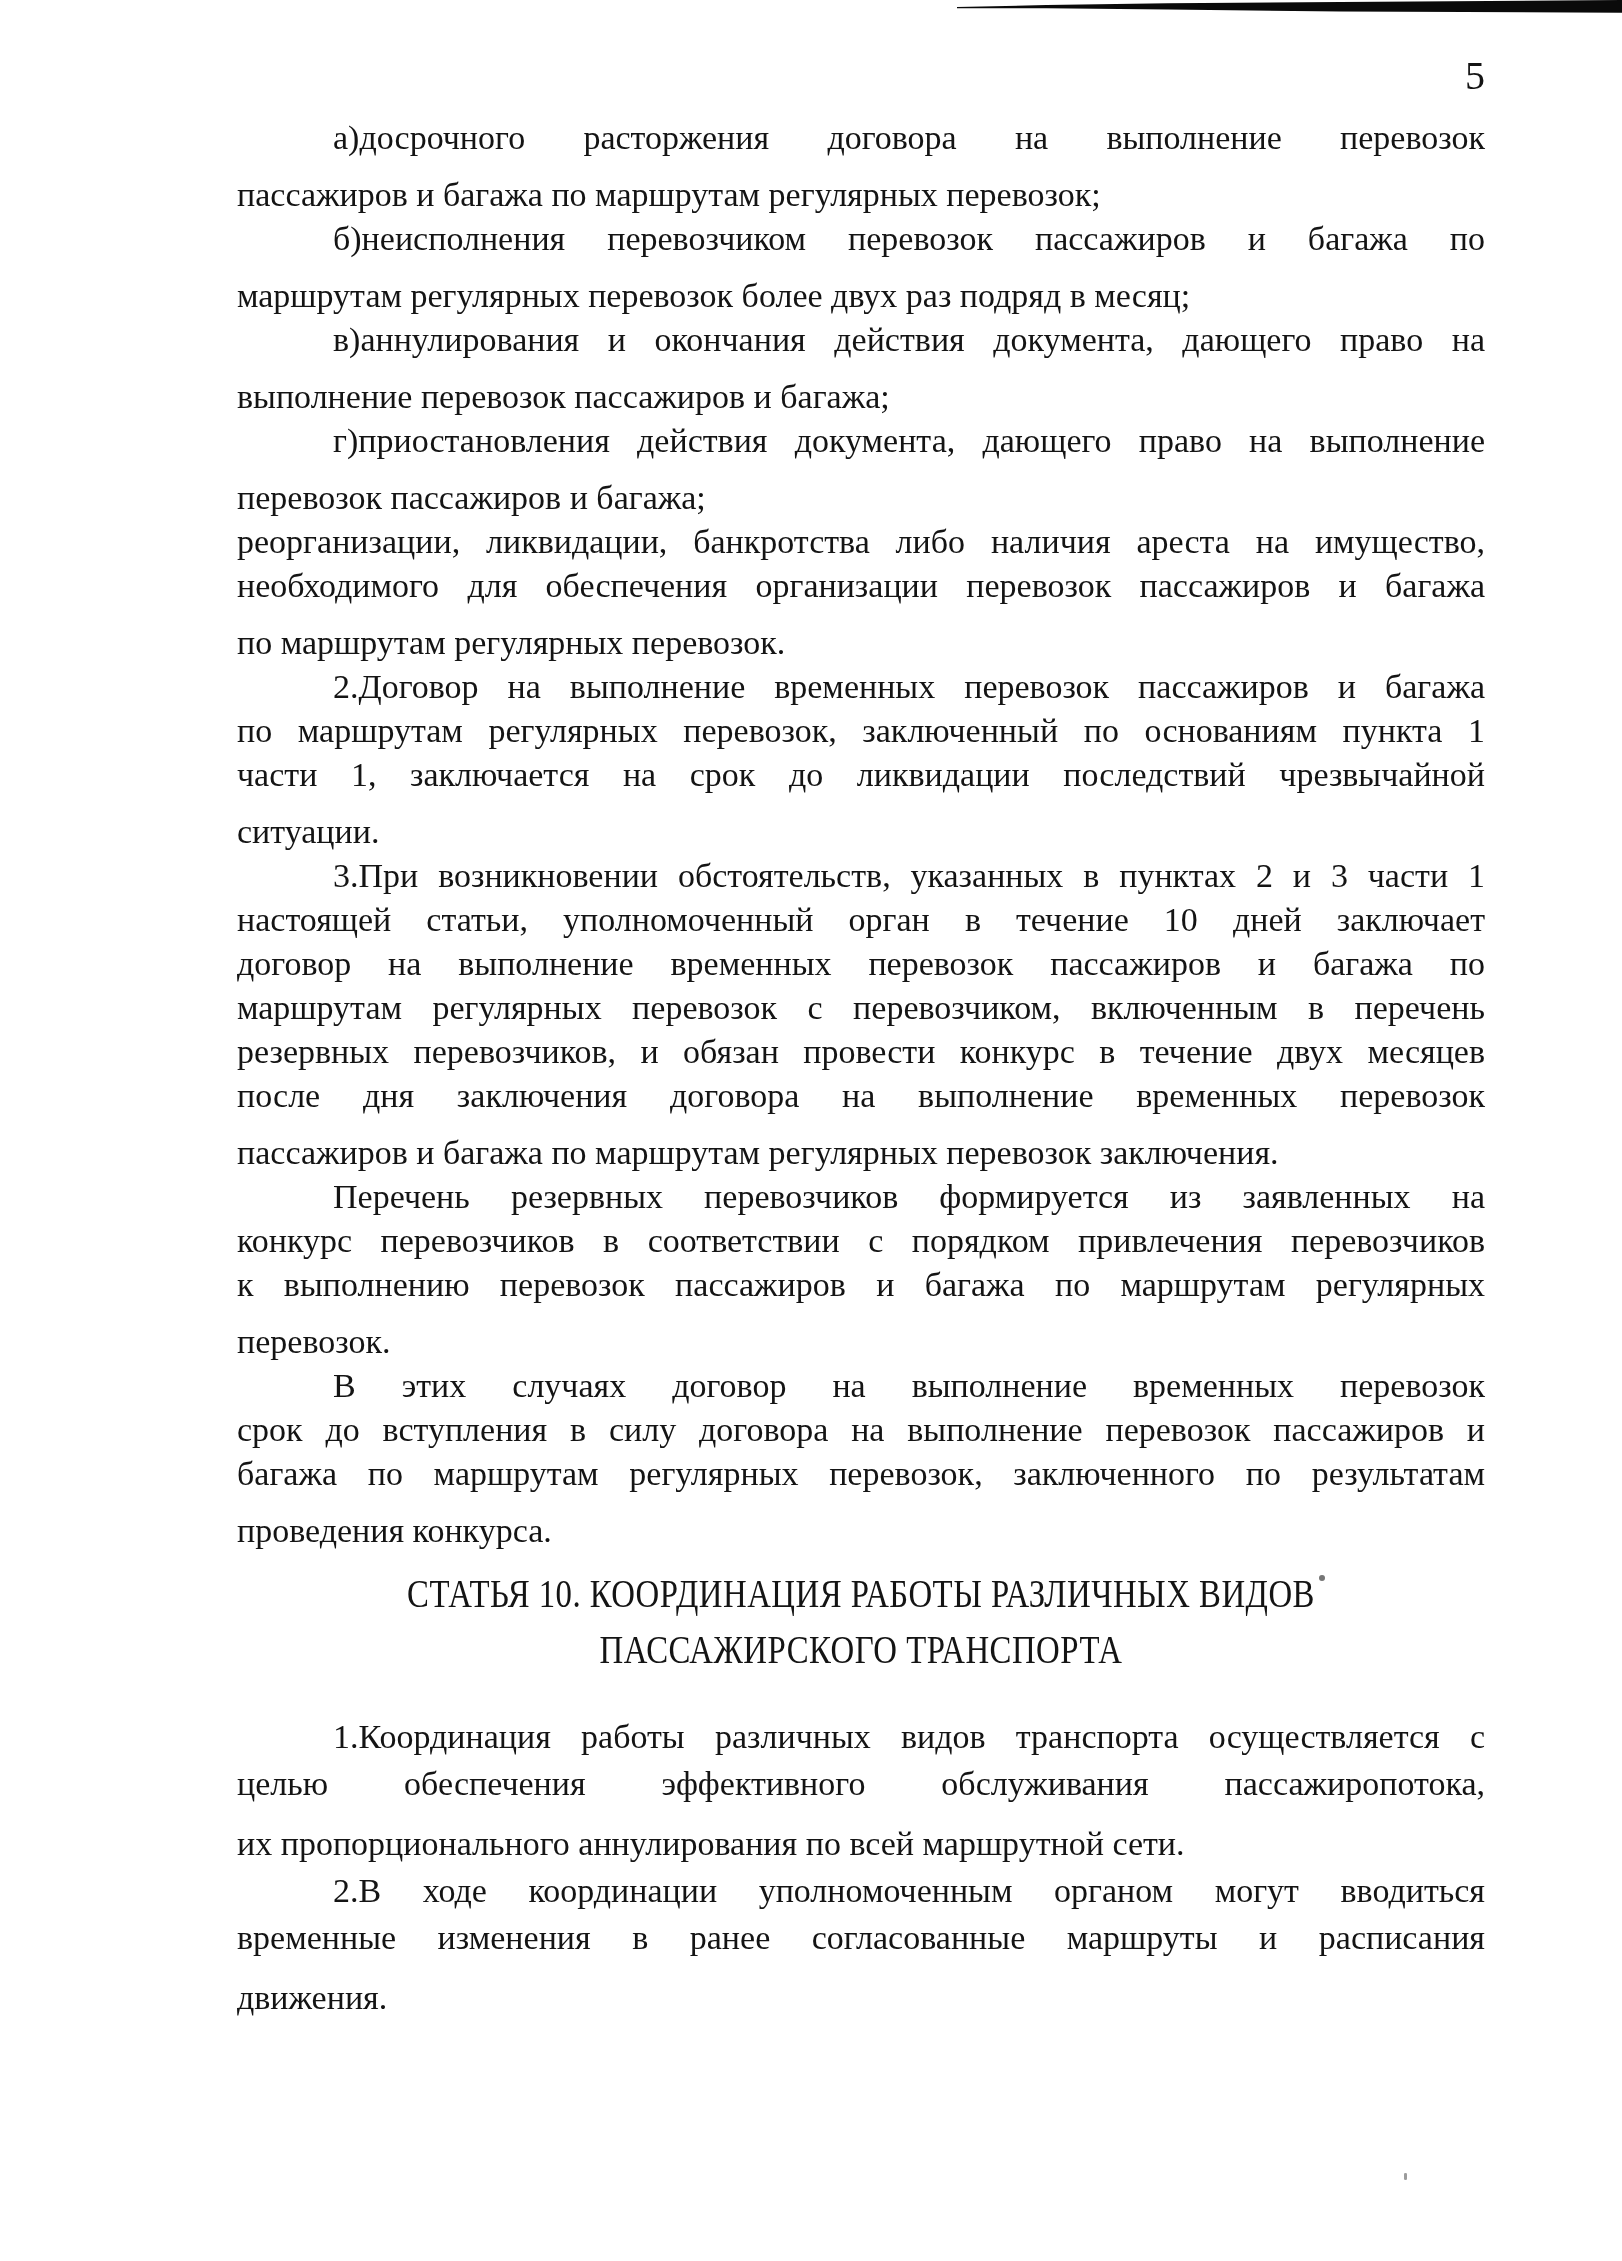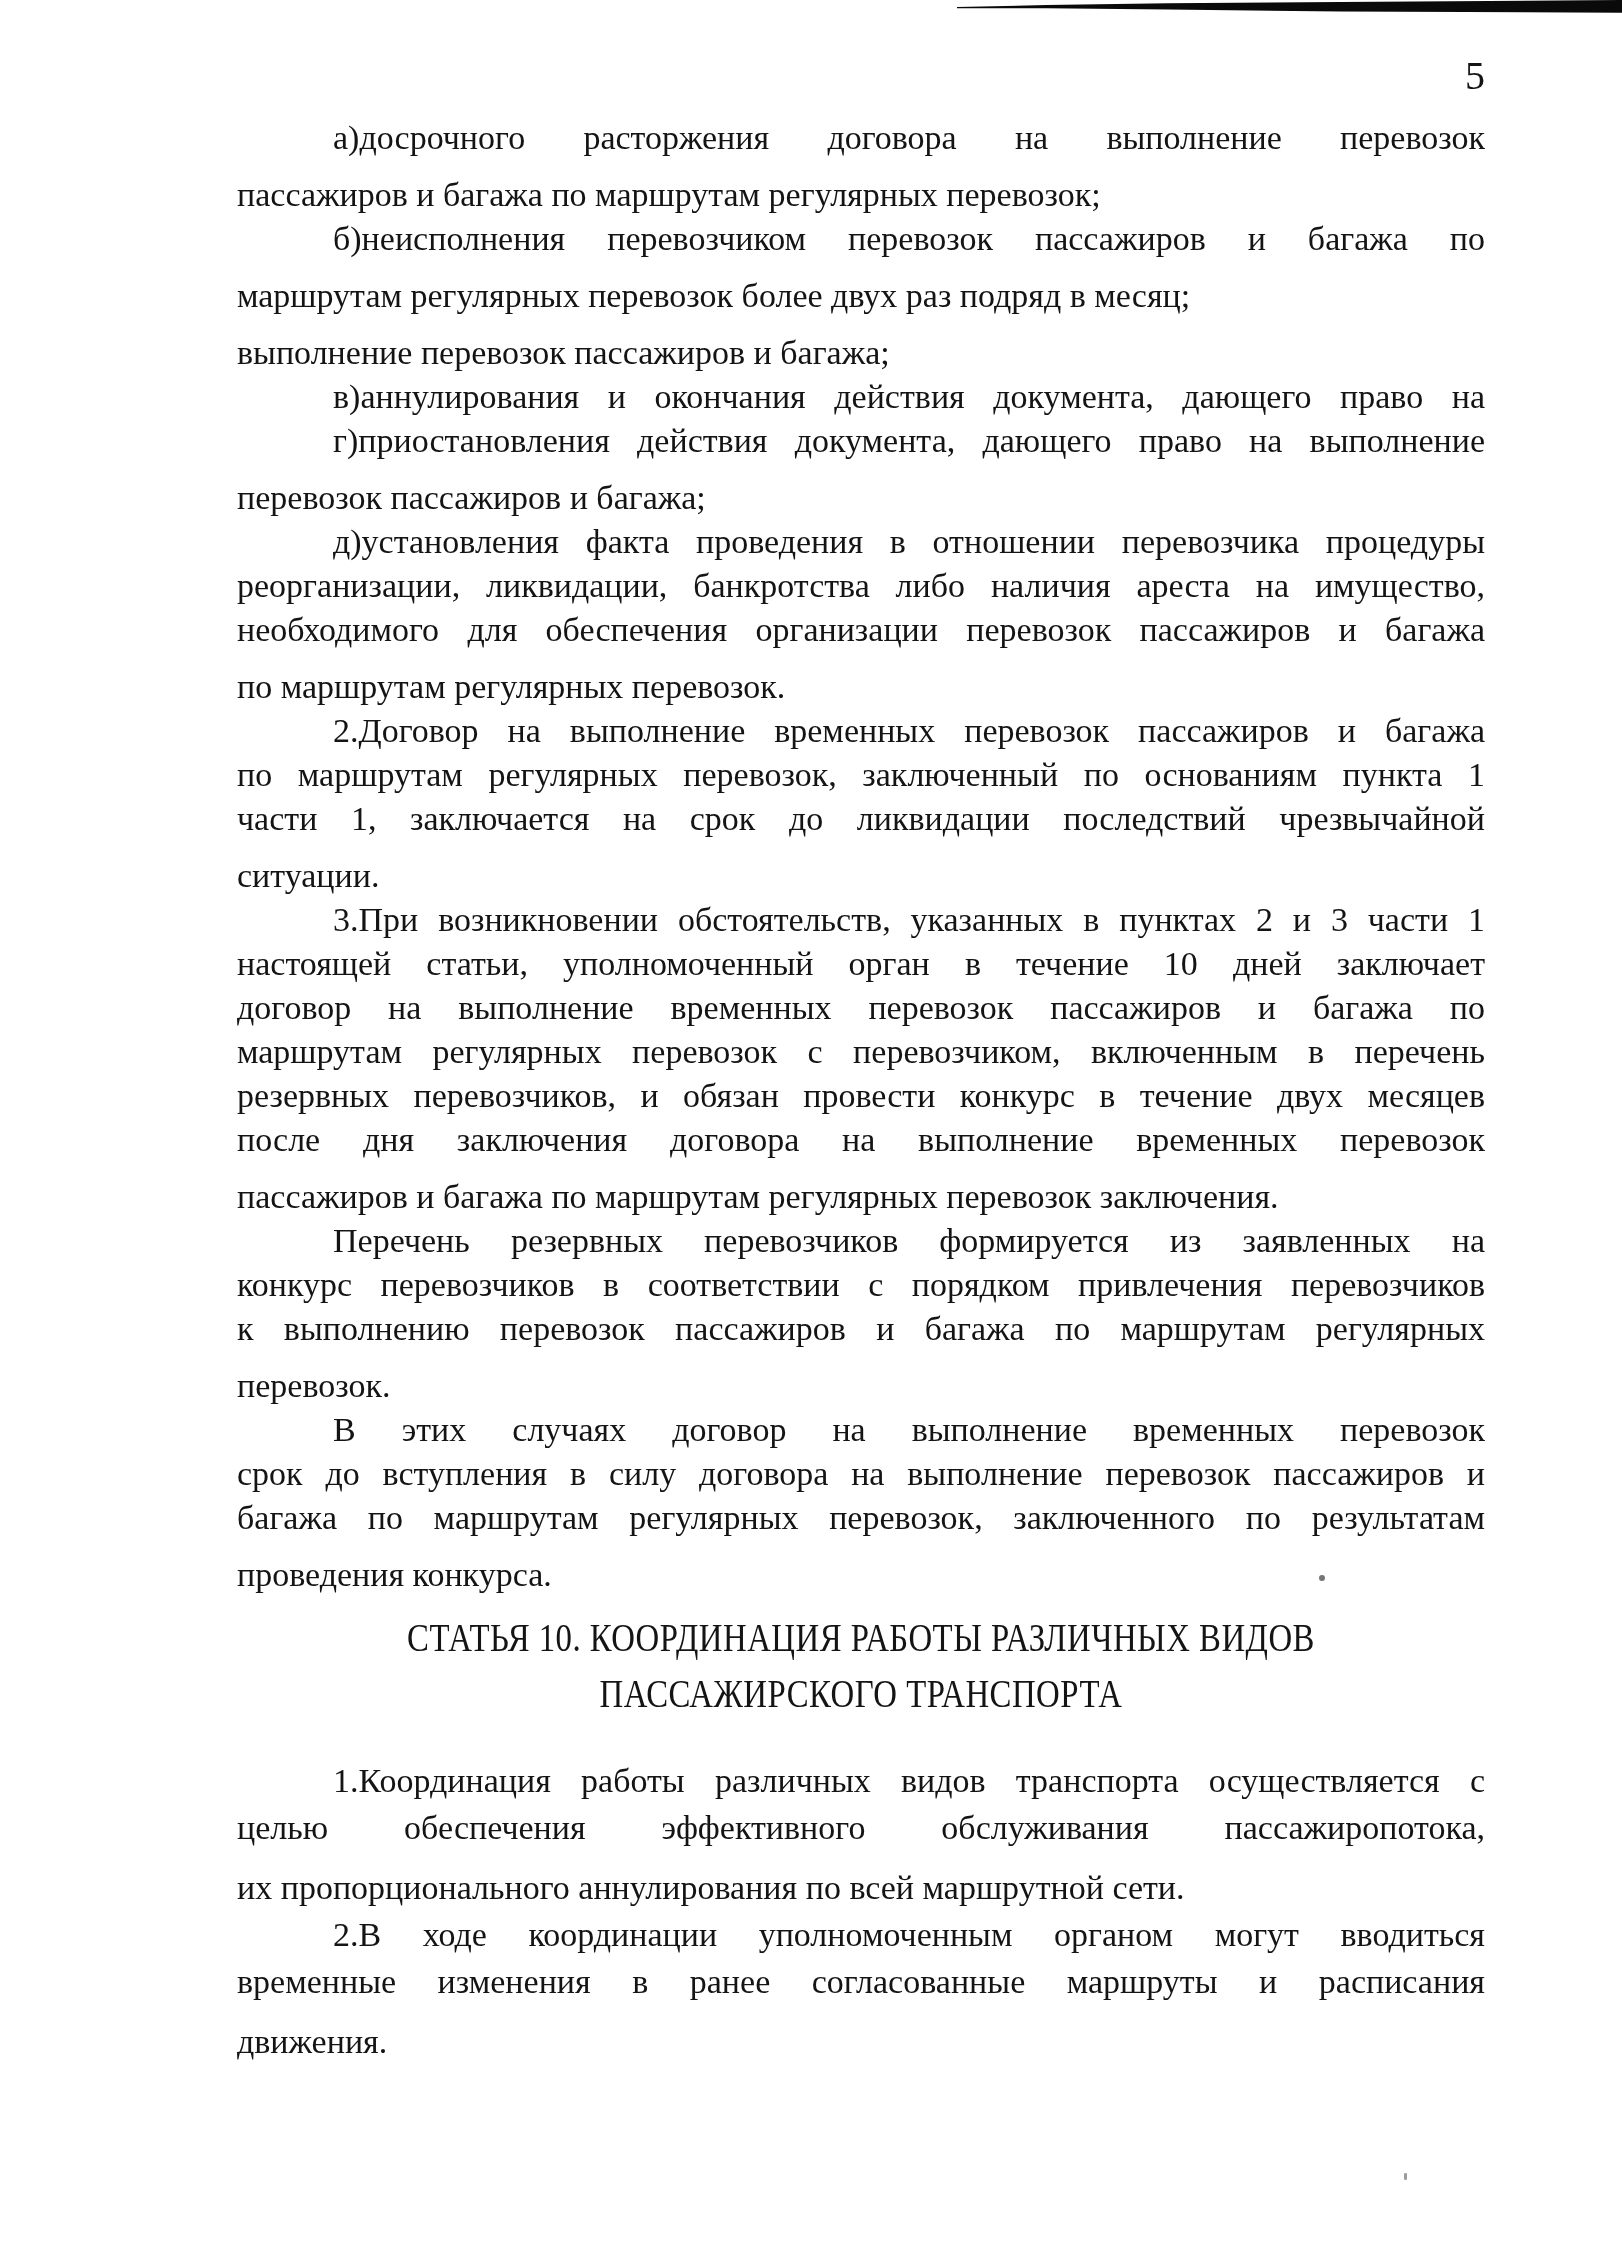--- a/index.html
+++ b/index.html
@@ -90,29 +90,28 @@
   <div class="textblock">
       <div class="para">
         <div class="line indent">а)досрочного расторжения договора на выполнение перевозок</div>
         <div class="line last">пассажиров и багажа по маршрутам регулярных перевозок;</div>
       </div>
       <div class="para">
         <div class="line indent">б)неисполнения перевозчиком перевозок пассажиров и багажа по</div>
         <div class="line last">маршрутам регулярных перевозок более двух раз подряд в месяц;</div>
       </div>
       <div class="para">
+        <div class="line indent">в)аннулирования и окончания действия документа, дающего право на</div>
         <div class="line last">выполнение перевозок пассажиров и багажа;</div>
-        <div class="line indent">в)аннулирования и окончания действия документа, дающего право на</div>
       </div>
       <div class="para">
         <div class="line indent">г)приостановления действия документа, дающего право на выполнение</div>
         <div class="line last">перевозок пассажиров и багажа;</div>
       </div>
       <div class="para">
-        <div class="line indent">д)установления факта проведения в отношении перевозчика процедуры</div>
         <div class="line">реорганизации, ликвидации, банкротства либо наличия ареста на имущество,</div>
         <div class="line">необходимого для обеспечения организации перевозок пассажиров и багажа</div>
         <div class="line last">по маршрутам регулярных перевозок.</div>
       </div>
       <div class="para">
         <div class="line indent">2.Договор на выполнение временных перевозок пассажиров и багажа</div>
         <div class="line">по маршрутам регулярных перевозок, заключенный по основаниям пункта 1</div>
         <div class="line">части 1, заключается на срок до ликвидации последствий чрезвычайной</div>
         <div class="line last">ситуации.</div>
       </div>

